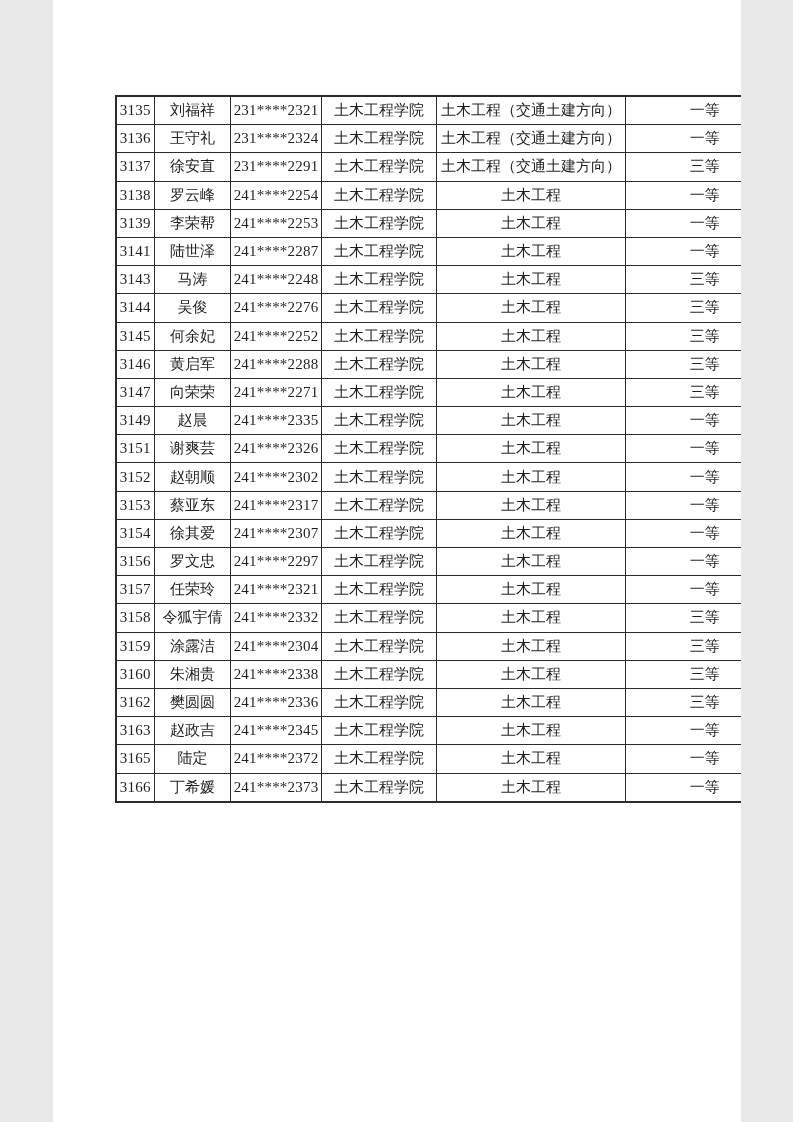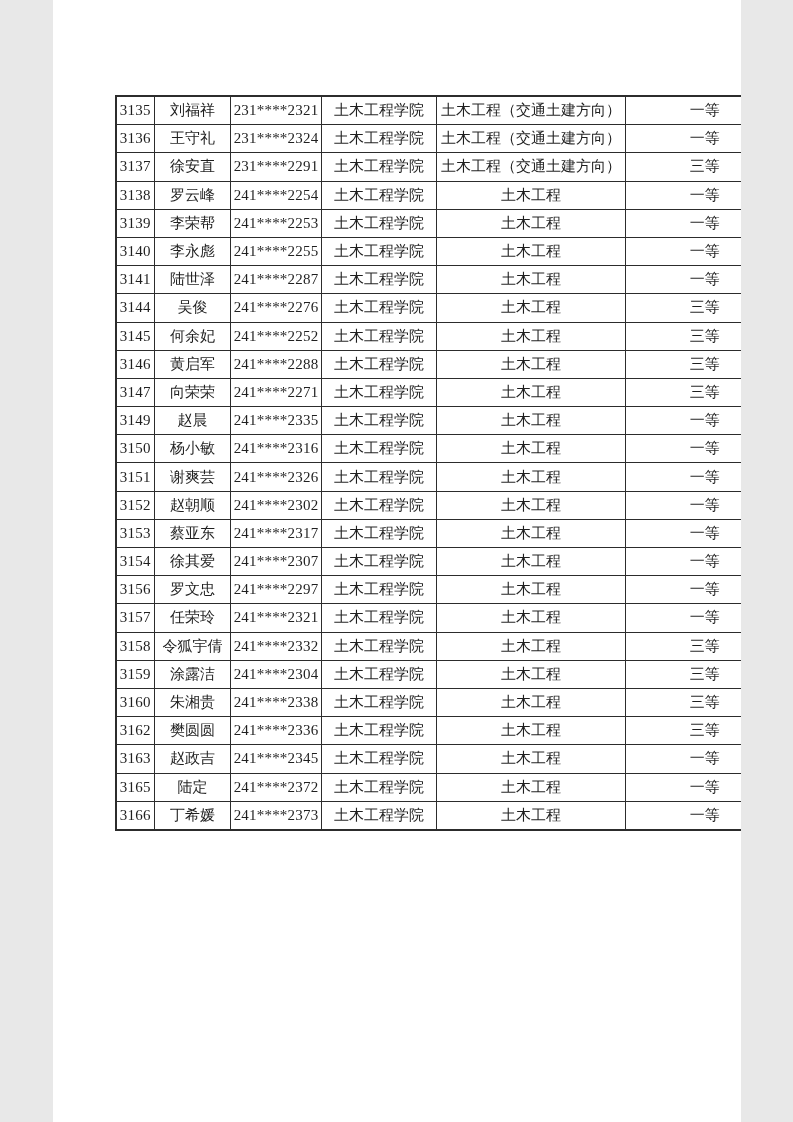--- a/index.html
+++ b/index.html
@@ -93,36 +93,36 @@
         </tr>
         <tr>
           <td class="cell-serial">3139</td>
           <td class="cell-name">李荣帮</td>
           <td class="cell-student-no">241****2253</td>
           <td class="cell-college">土木工程学院</td>
           <td class="cell-major">土木工程</td>
           <td class="cell-award">一等</td>
         </tr>
         <tr>
-          <td class="cell-serial">3140</td>
-          <td class="cell-name">李永彪</td>
-          <td class="cell-student-no">241****2255</td>
-          <td class="cell-college">土木工程学院</td>
-          <td class="cell-major">土木工程</td>
-          <td class="cell-award">一等</td>
-        </tr>
-        <tr>
           <td class="cell-serial">3141</td>
           <td class="cell-name">陆世泽</td>
           <td class="cell-student-no">241****2287</td>
           <td class="cell-college">土木工程学院</td>
           <td class="cell-major">土木工程</td>
           <td class="cell-award">一等</td>
         </tr>
         <tr>
+          <td class="cell-serial">3143</td>
+          <td class="cell-name">马涛</td>
+          <td class="cell-student-no">241****2248</td>
+          <td class="cell-college">土木工程学院</td>
+          <td class="cell-major">土木工程</td>
+          <td class="cell-award">三等</td>
+        </tr>
+        <tr>
           <td class="cell-serial">3144</td>
           <td class="cell-name">吴俊</td>
           <td class="cell-student-no">241****2276</td>
           <td class="cell-college">土木工程学院</td>
           <td class="cell-major">土木工程</td>
           <td class="cell-award">三等</td>
         </tr>
         <tr>
           <td class="cell-serial">3145</td>
           <td class="cell-name">何余妃</td>
@@ -144,28 +144,20 @@
           <td class="cell-name">向荣荣</td>
           <td class="cell-student-no">241****2271</td>
           <td class="cell-college">土木工程学院</td>
           <td class="cell-major">土木工程</td>
           <td class="cell-award">三等</td>
         </tr>
         <tr>
           <td class="cell-serial">3149</td>
           <td class="cell-name">赵晨</td>
           <td class="cell-student-no">241****2335</td>
-          <td class="cell-college">土木工程学院</td>
-          <td class="cell-major">土木工程</td>
-          <td class="cell-award">一等</td>
-        </tr>
-        <tr>
-          <td class="cell-serial">3150</td>
-          <td class="cell-name">杨小敏</td>
-          <td class="cell-student-no">241****2316</td>
           <td class="cell-college">土木工程学院</td>
           <td class="cell-major">土木工程</td>
           <td class="cell-award">一等</td>
         </tr>
         <tr>
           <td class="cell-serial">3151</td>
           <td class="cell-name">谢爽芸</td>
           <td class="cell-student-no">241****2326</td>
           <td class="cell-college">土木工程学院</td>
           <td class="cell-major">土木工程</td>

